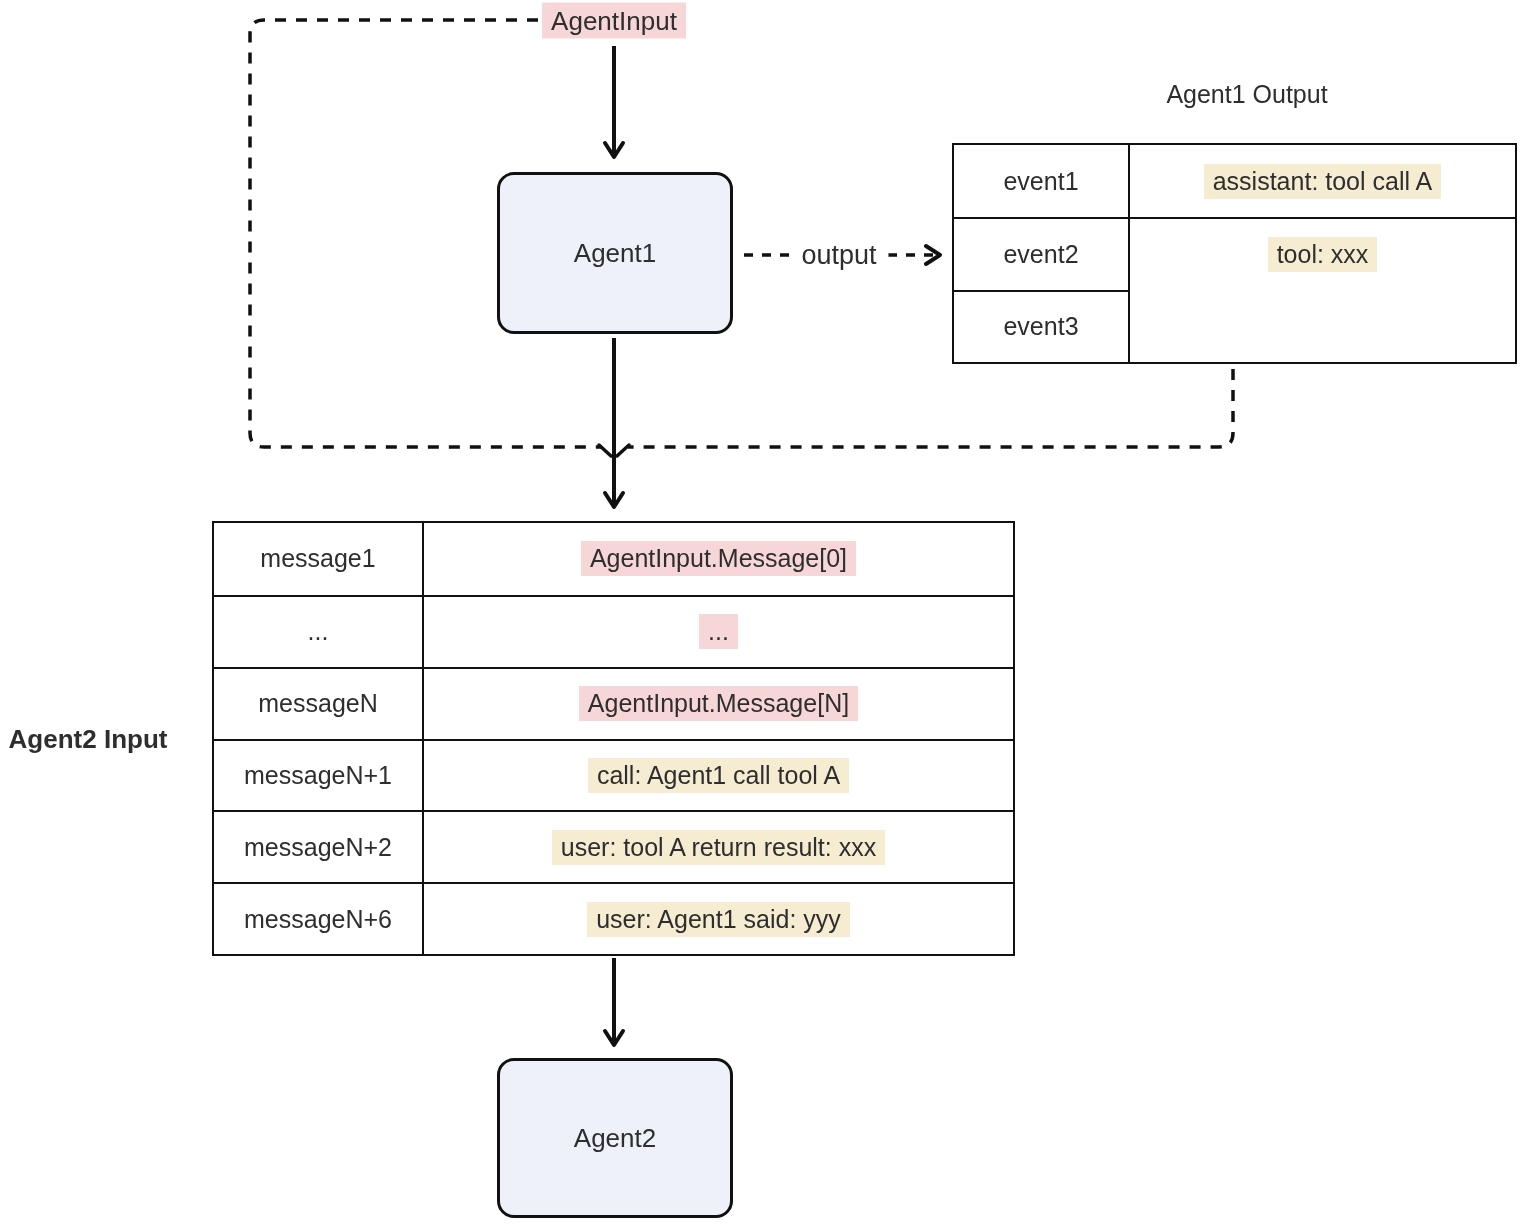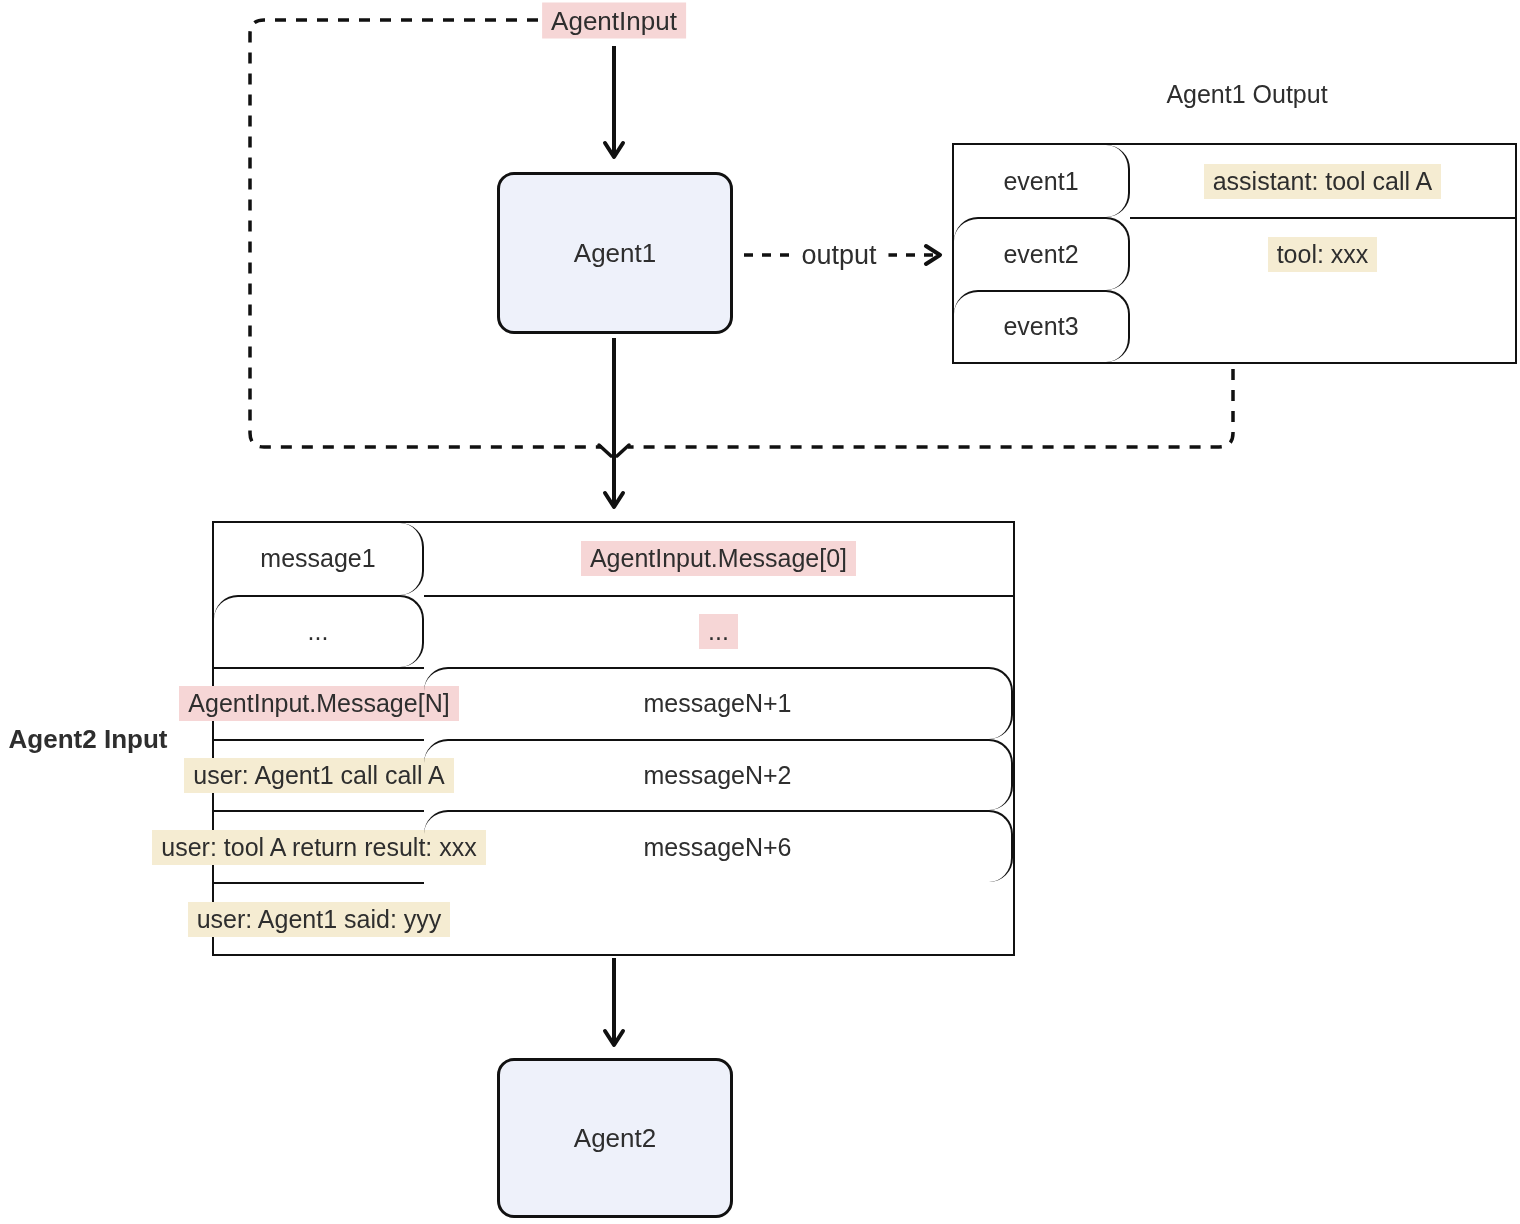--- a/index.html
+++ b/index.html
@@ -41,21 +41,21 @@
   .tbl{
     position:absolute;display:grid;box-sizing:border-box;
     border:2.5px solid var(--line);background:#ffffff;
   }
   .tbl .cell{
     display:flex;align-items:center;justify-content:center;
     font-size:25px;color:var(--text);border-top:2.5px solid var(--line);
     white-space:nowrap;
   }
   .tbl .cell.r0{border-top:none;}
-  .tbl .cell.key{border-right:2.5px solid var(--line);border-radius:24px;}
+  .tbl .cell.key{border-right:2.5px solid var(--line);}
 </style>
 </head>
 <body>
 
 <div id="stage">
 
   <svg id="edges" viewBox="0 0 1520 1224" xmlns="http://www.w3.org/2000/svg">
     <defs>
       <marker id="arr" markerUnits="userSpaceOnUse" markerWidth="30" markerHeight="30" refX="16" refY="13" orient="auto">
         <path d="M4,4 L18,13 L4,22" fill="none" stroke="#111111" stroke-width="4" stroke-linecap="round" stroke-linejoin="round"></path>
@@ -106,26 +106,27 @@
 
   <div class="tbl" style="left:212px;top:521px;width:803px;height:435px;grid-template-columns:210px 1fr;grid-auto-rows:1fr;">
     <div class="cell key r0">message1</div>
     <div class="cell r0">
       <span class="hl pink">AgentInput.Message[0]</span>
     </div>
     <div class="cell key">...</div>
     <div class="cell">
       <span class="hl pink">...</span>
     </div>
+    <div class="cell key">messageN</div>
     <div class="cell">
       <span class="hl pink">AgentInput.Message[N]</span>
     </div>
     <div class="cell key">messageN+1</div>
     <div class="cell">
-      <span class="hl yellow">user: Agent1 call call A</span>
+      <span class="hl yellow">call: Agent1 call tool A</span>
     </div>
     <div class="cell key">messageN+2</div>
     <div class="cell">
       <span class="hl yellow">user: tool A return result: xxx</span>
     </div>
     <div class="cell key">messageN+6</div>
     <div class="cell">
       <span class="hl yellow">user: Agent1 said: yyy</span>
     </div>
   </div>

